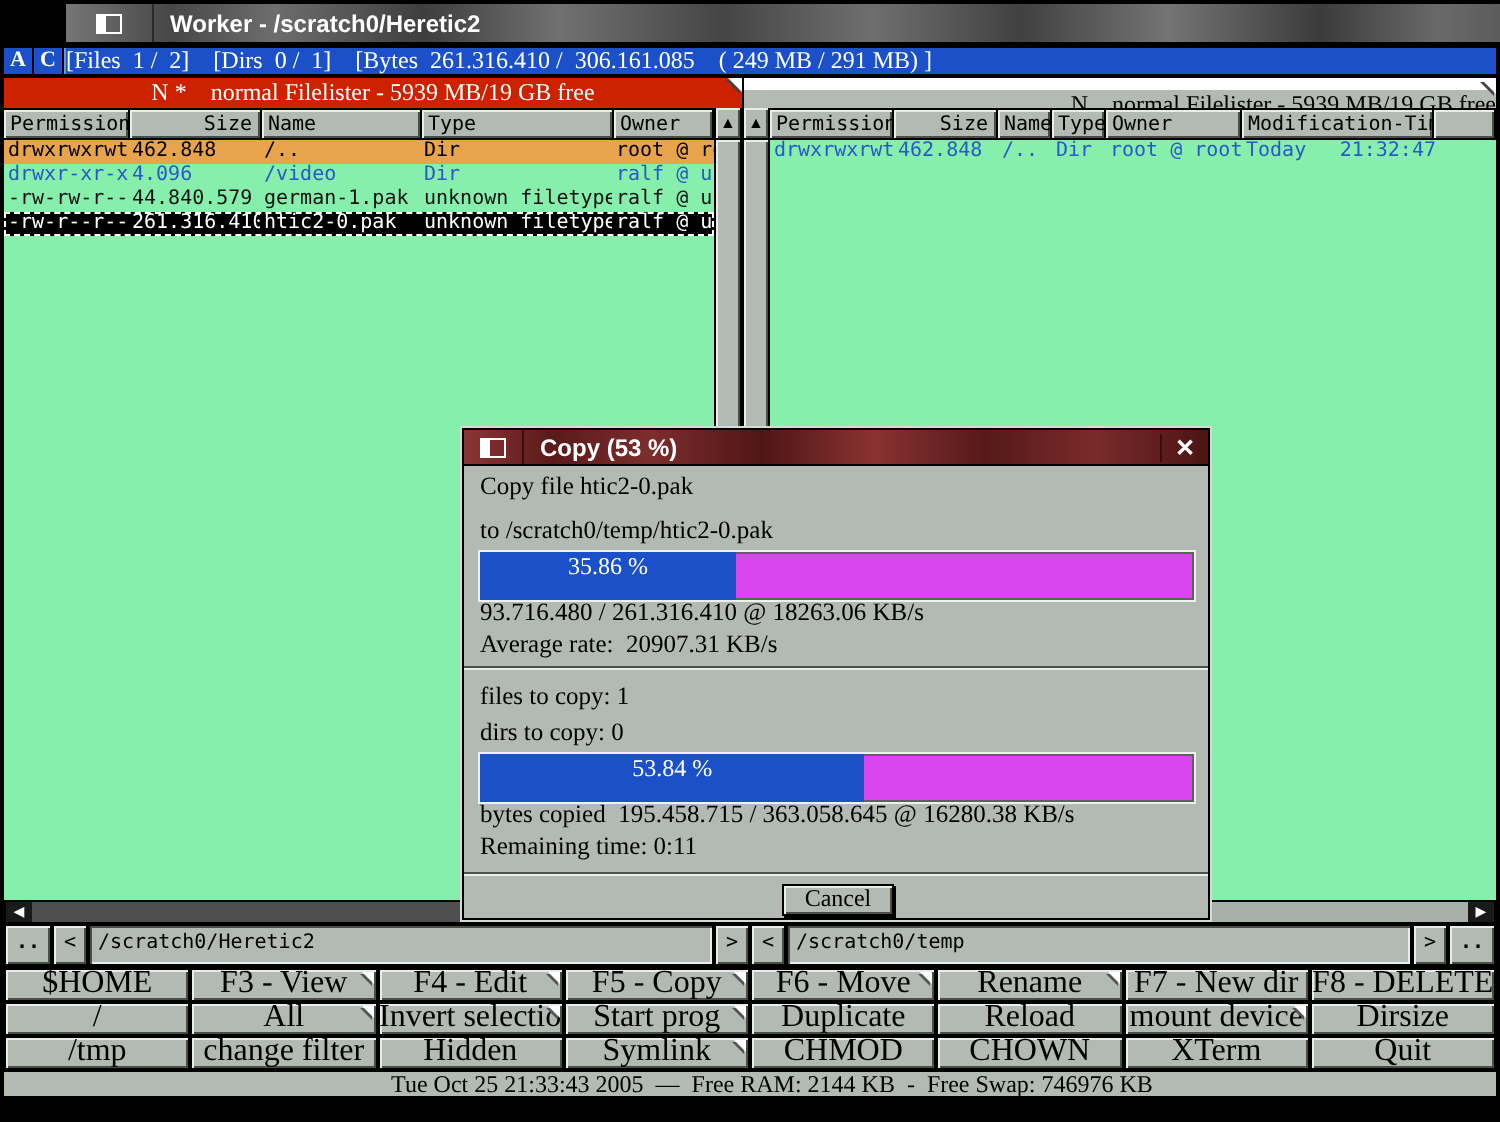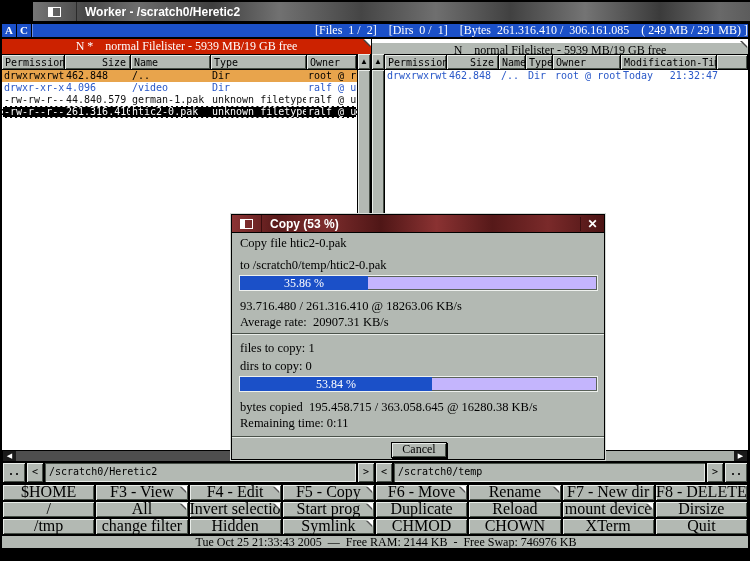--- a/index.html
+++ b/index.html
@@ -17,41 +17,41 @@
   .winicon { width:13px; height:10px; border:1px solid #fff; position:relative; }
   .winicon::before { content:""; position:absolute; left:0; top:0; width:4px; height:8px; background:#fff; }
   #titlebar .wtitle { flex:1; color:#fff; font-family:"Liberation Sans",sans-serif;
     font-size:12px; font-weight:bold; padding-left:8px; white-space:pre; }
   #titlebar .xbox { width:26px; height:100%; display:flex; align-items:center; justify-content:center;
     border-left:1px solid #2a2a2a; color:#fff; font-family:"Liberation Sans",sans-serif; font-size:12px; font-weight:bold; }
 
   #infobar { left:2px; top:24px; width:746px; height:14px; display:flex; background:#1b50c8; border-bottom:1px solid #000; }
   .acbtn { width:15px; height:100%; color:#fff; font-size:11px; font-weight:bold; text-align:center;
     line-height:13px; border-right:1px solid #000; }
-  #infobar .stats { flex:1; color:#fff; font-size:12px; text-align:right; line-height:13px; white-space:pre;
+  #infobar .stats { flex:1; color:#fff; font-size:12px; text-align:left; line-height:13px; white-space:pre;
     border-left:1px solid #6f8fe0; }
 
   
   .lheader { height:15px; font-size:12px; line-height:14px; text-align:center; white-space:pre; position:absolute; }
   #lheader-left  { left:2px; top:39px; width:369px; background:#cc2200; color:#fff; }
-  #lheader-right { left:372px; top:39px; width:376px; background:#b3b9b3; color:#000; border-top:4px solid #ffffff; }
+  #lheader-right { left:372px; top:39px; width:376px; background:#b3b9b3; color:#000; border-top:6px solid #ffffff;text-align:right; }
   .foldcorner { position:absolute; top:0; right:0; width:0; height:0;
     border-top:7px solid #fff; border-left:7px solid transparent; filter:drop-shadow(-1px 1px 0 #444); }
 
   
   .colhdr { top:54px; height:16px; display:grid; font-family:"DejaVu Sans Mono",monospace; font-size:10px;
     background:#b3b9b3; border-top:1px solid #000; border-bottom:1px solid #000; }
   #colhdr-left  { left:2px; width:355px; grid-template-columns:63px 66px 80px 96px auto; }
   #colhdr-right { left:385px; width:363px; grid-template-columns:62px 52px 27px 27px 68px 96px auto; }
   .colhdr .cell { border-right:1px solid #000; line-height:15px; padding-left:3px; overflow:hidden; white-space:nowrap;
     box-shadow:inset 1px 1px 0 #e9ede9, inset -1px -1px 0 #474f47; }
   .colhdr .cell.num { text-align:right; padding-right:4px; }
 
   
-  .listarea { top:70px; height:380px; background:#ffffff; overflow:hidden; }
+  .listarea { top:70px; height:380px; background:#86efac; overflow:hidden; }
   #list-left  { left:2px; width:355px; }
   #list-right { left:385px; width:363px; }
   .frow { display:grid; height:12px; font-family:"DejaVu Sans Mono",monospace; font-size:10px; line-height:12px; white-space:nowrap; }
   #list-left  .frow { grid-template-columns:62px 66px 80px 96px auto; }
   #list-right .frow { grid-template-columns:62px 52px 27px 27px 68px auto; }
   .frow span { overflow:hidden; padding-left:2px; }
   .frow .num { text-align:left; padding-right:6px; }
   .frow.cursor { background:#e8a44c; color:#000; }
   .frow.dir  { color:#2958c8; }
   .frow.file { color:#111; }
@@ -97,21 +97,21 @@
   
   #dialog { left:231px; top:214px; width:374px; height:246px; background:#b3b9b3;
     border:1px solid #000; box-shadow:0 0 0 1px #d6dad6; z-index:10; }
   #dlg-title { left:0; top:0; width:372px; height:18px; display:flex; align-items:center;
     background:linear-gradient(90deg,#8c3434 0%,#5a1a1a 12%,#7d2d2d 25%,#4f1616 40%,#8a3232 55%,#561919 70%,#7a2a2a 85%,#4c1414 100%);
     border-bottom:1px solid #000; }
   #dlg-title .iconbox { width:30px; display:flex; justify-content:center; border-right:1px solid #3a0e0e; height:100%; align-items:center; }
   #dlg-title .dtitle { flex:1; color:#fff; font-family:"Liberation Sans",sans-serif; font-size:12px; font-weight:bold; padding-left:8px; }
   #dlg-title .xbox { width:24px; color:#fff; font-family:"Liberation Sans",sans-serif; font-weight:bold; font-size:12px; text-align:center; border-left:1px solid #3a0e0e; }
   .dtext { position:absolute; left:8px; font-size:12.5px; color:#000; white-space:pre; }
-  .pwrap { position:absolute; left:7px; width:359px; height:16px; background:#c4b5fd;
+  .pwrap { position:absolute; left:7px; width:359px; height:26px; background:#d946ef;
     border:1px solid #eef1ee; box-shadow:inset 0 0 0 1px #5a625a; }
   .pfill { height:100%; background:#1b50c8; color:#fff; font-size:12px; line-height:15px; text-align:center; white-space:nowrap; }
   .divider { position:absolute; left:0; width:372px; height:2px; border-top:1px solid #4a524a; border-bottom:1px solid #e9ede9; }
   #cancel-btn { position:absolute; left:159px; width:56px; height:16px; background:#b3b9b3;
     border:1px solid #000; font-family:"Liberation Serif",serif; font-size:12px; line-height:13px; text-align:center;
     box-shadow:inset 1px 1px 0 #e9ede9, inset -1px -1px 0 #474f47, 1px 1px 0 #000; }
 </style>
 </head>
 <body>
 

